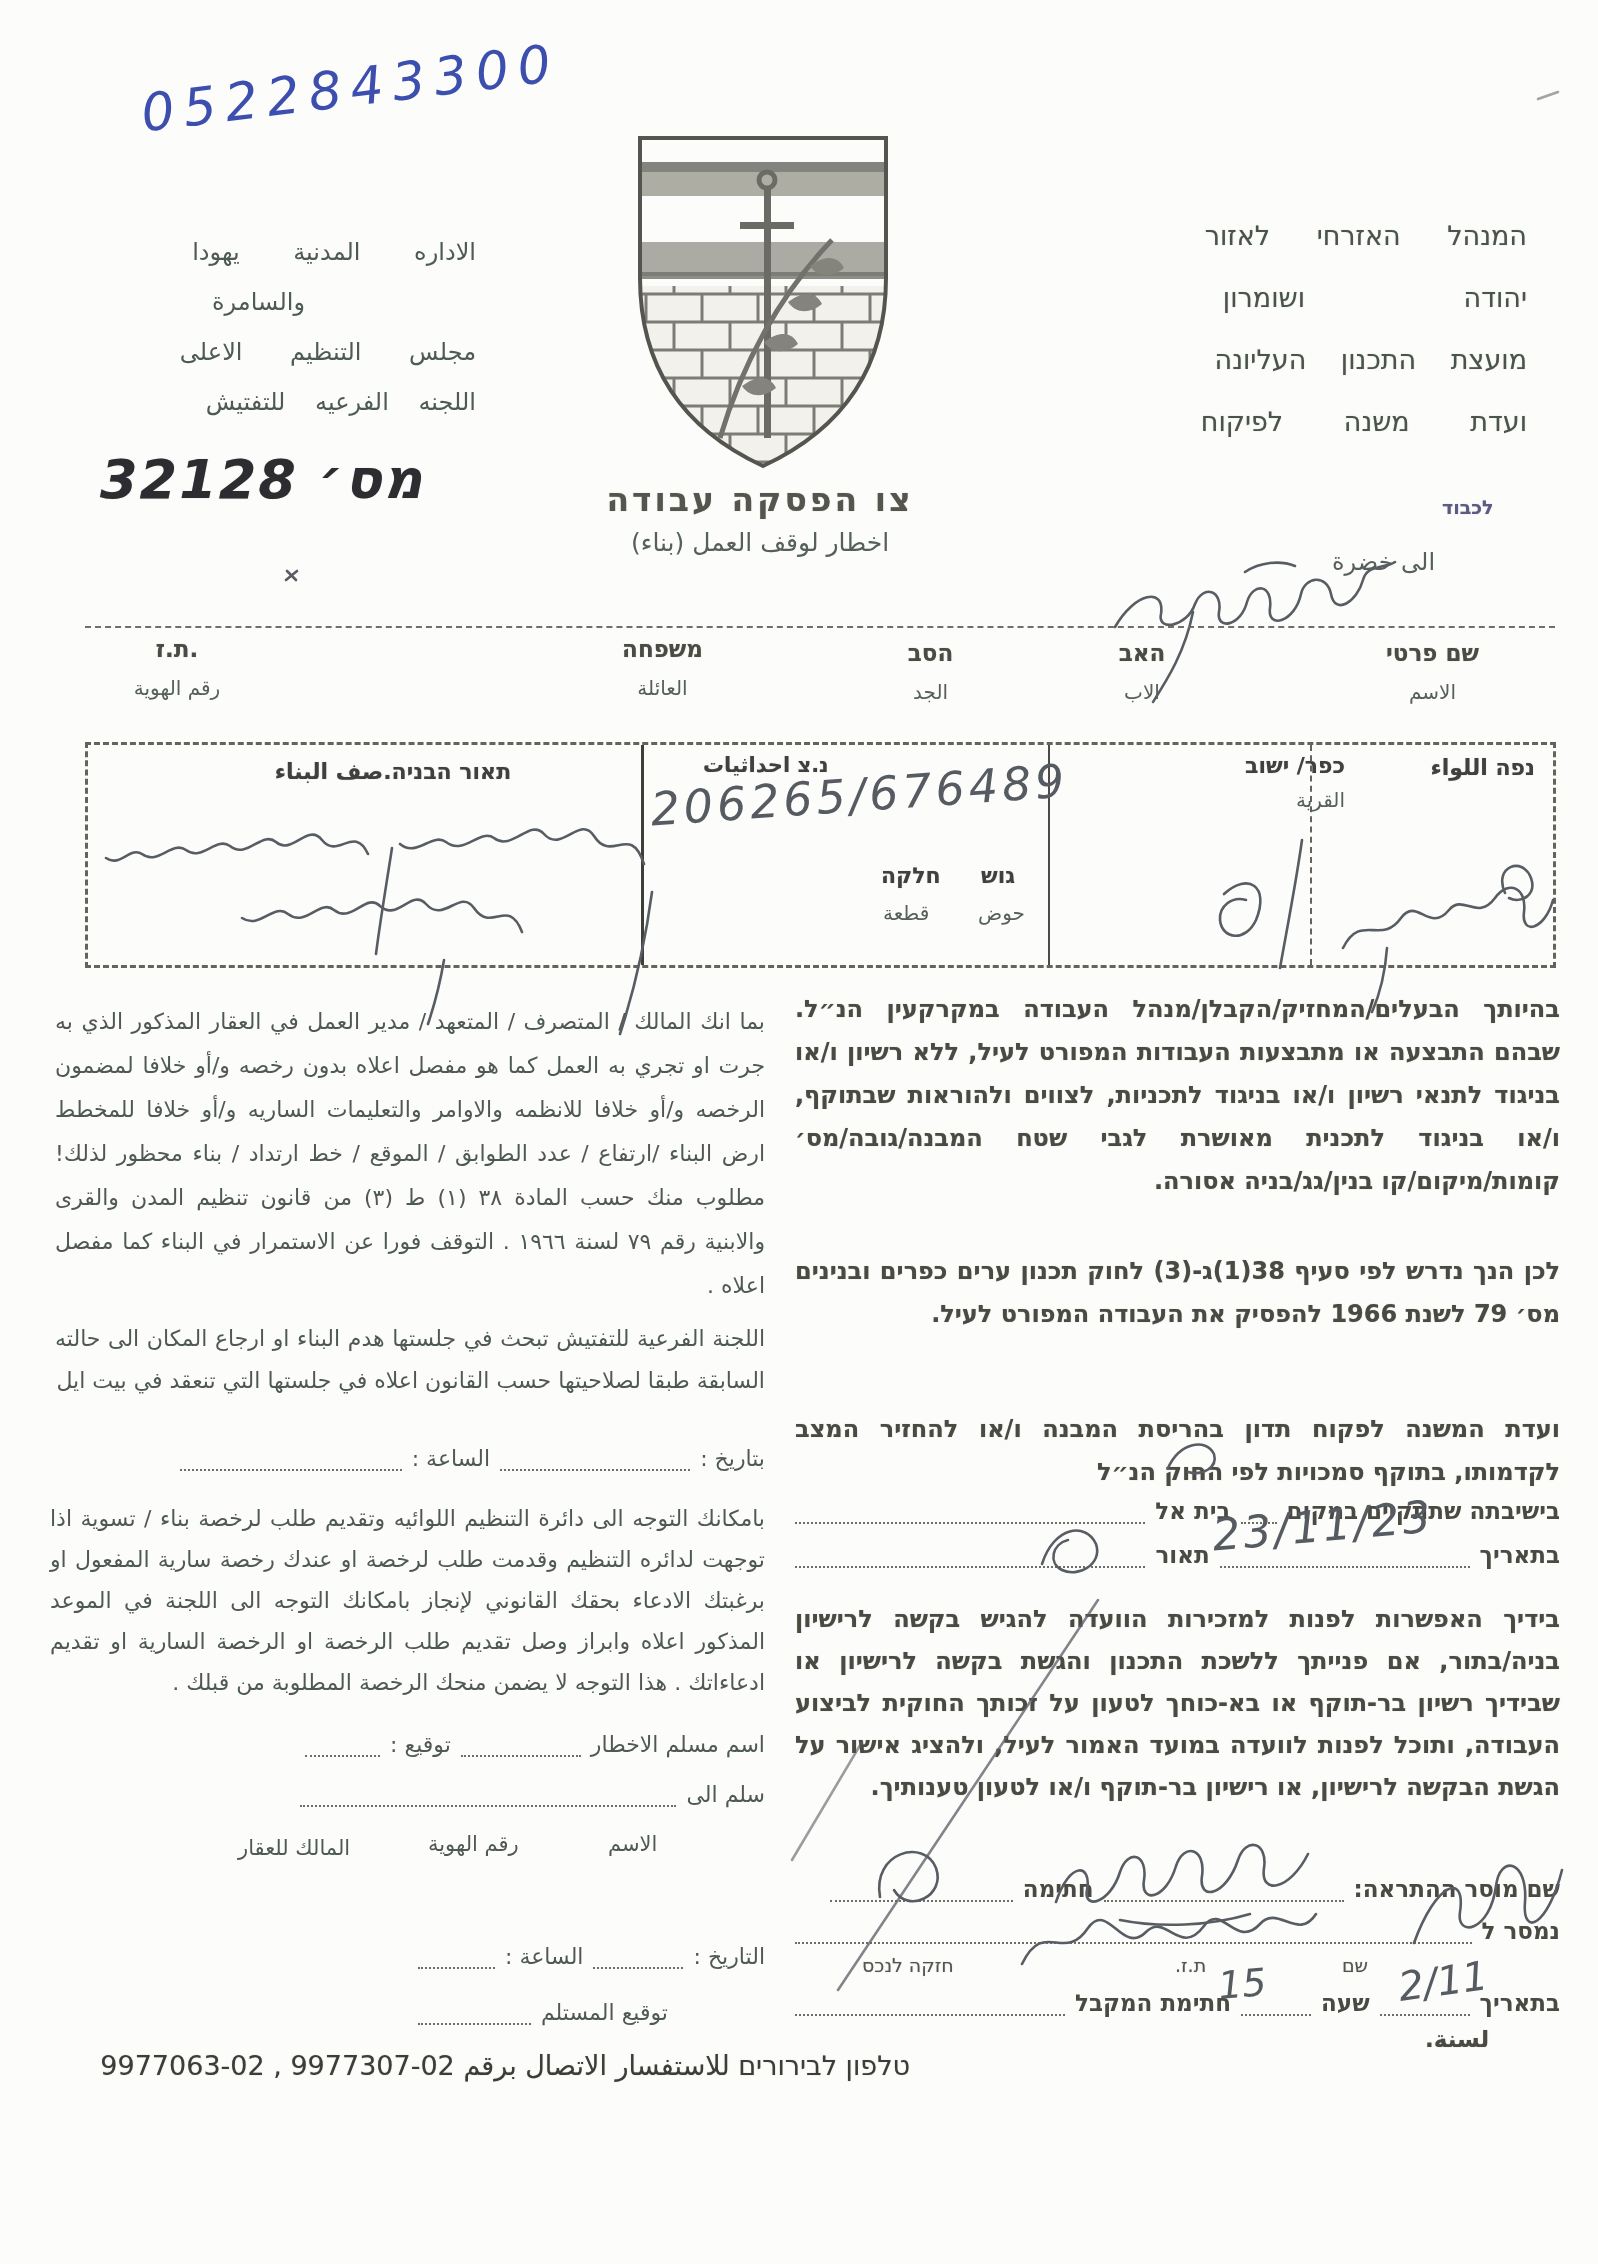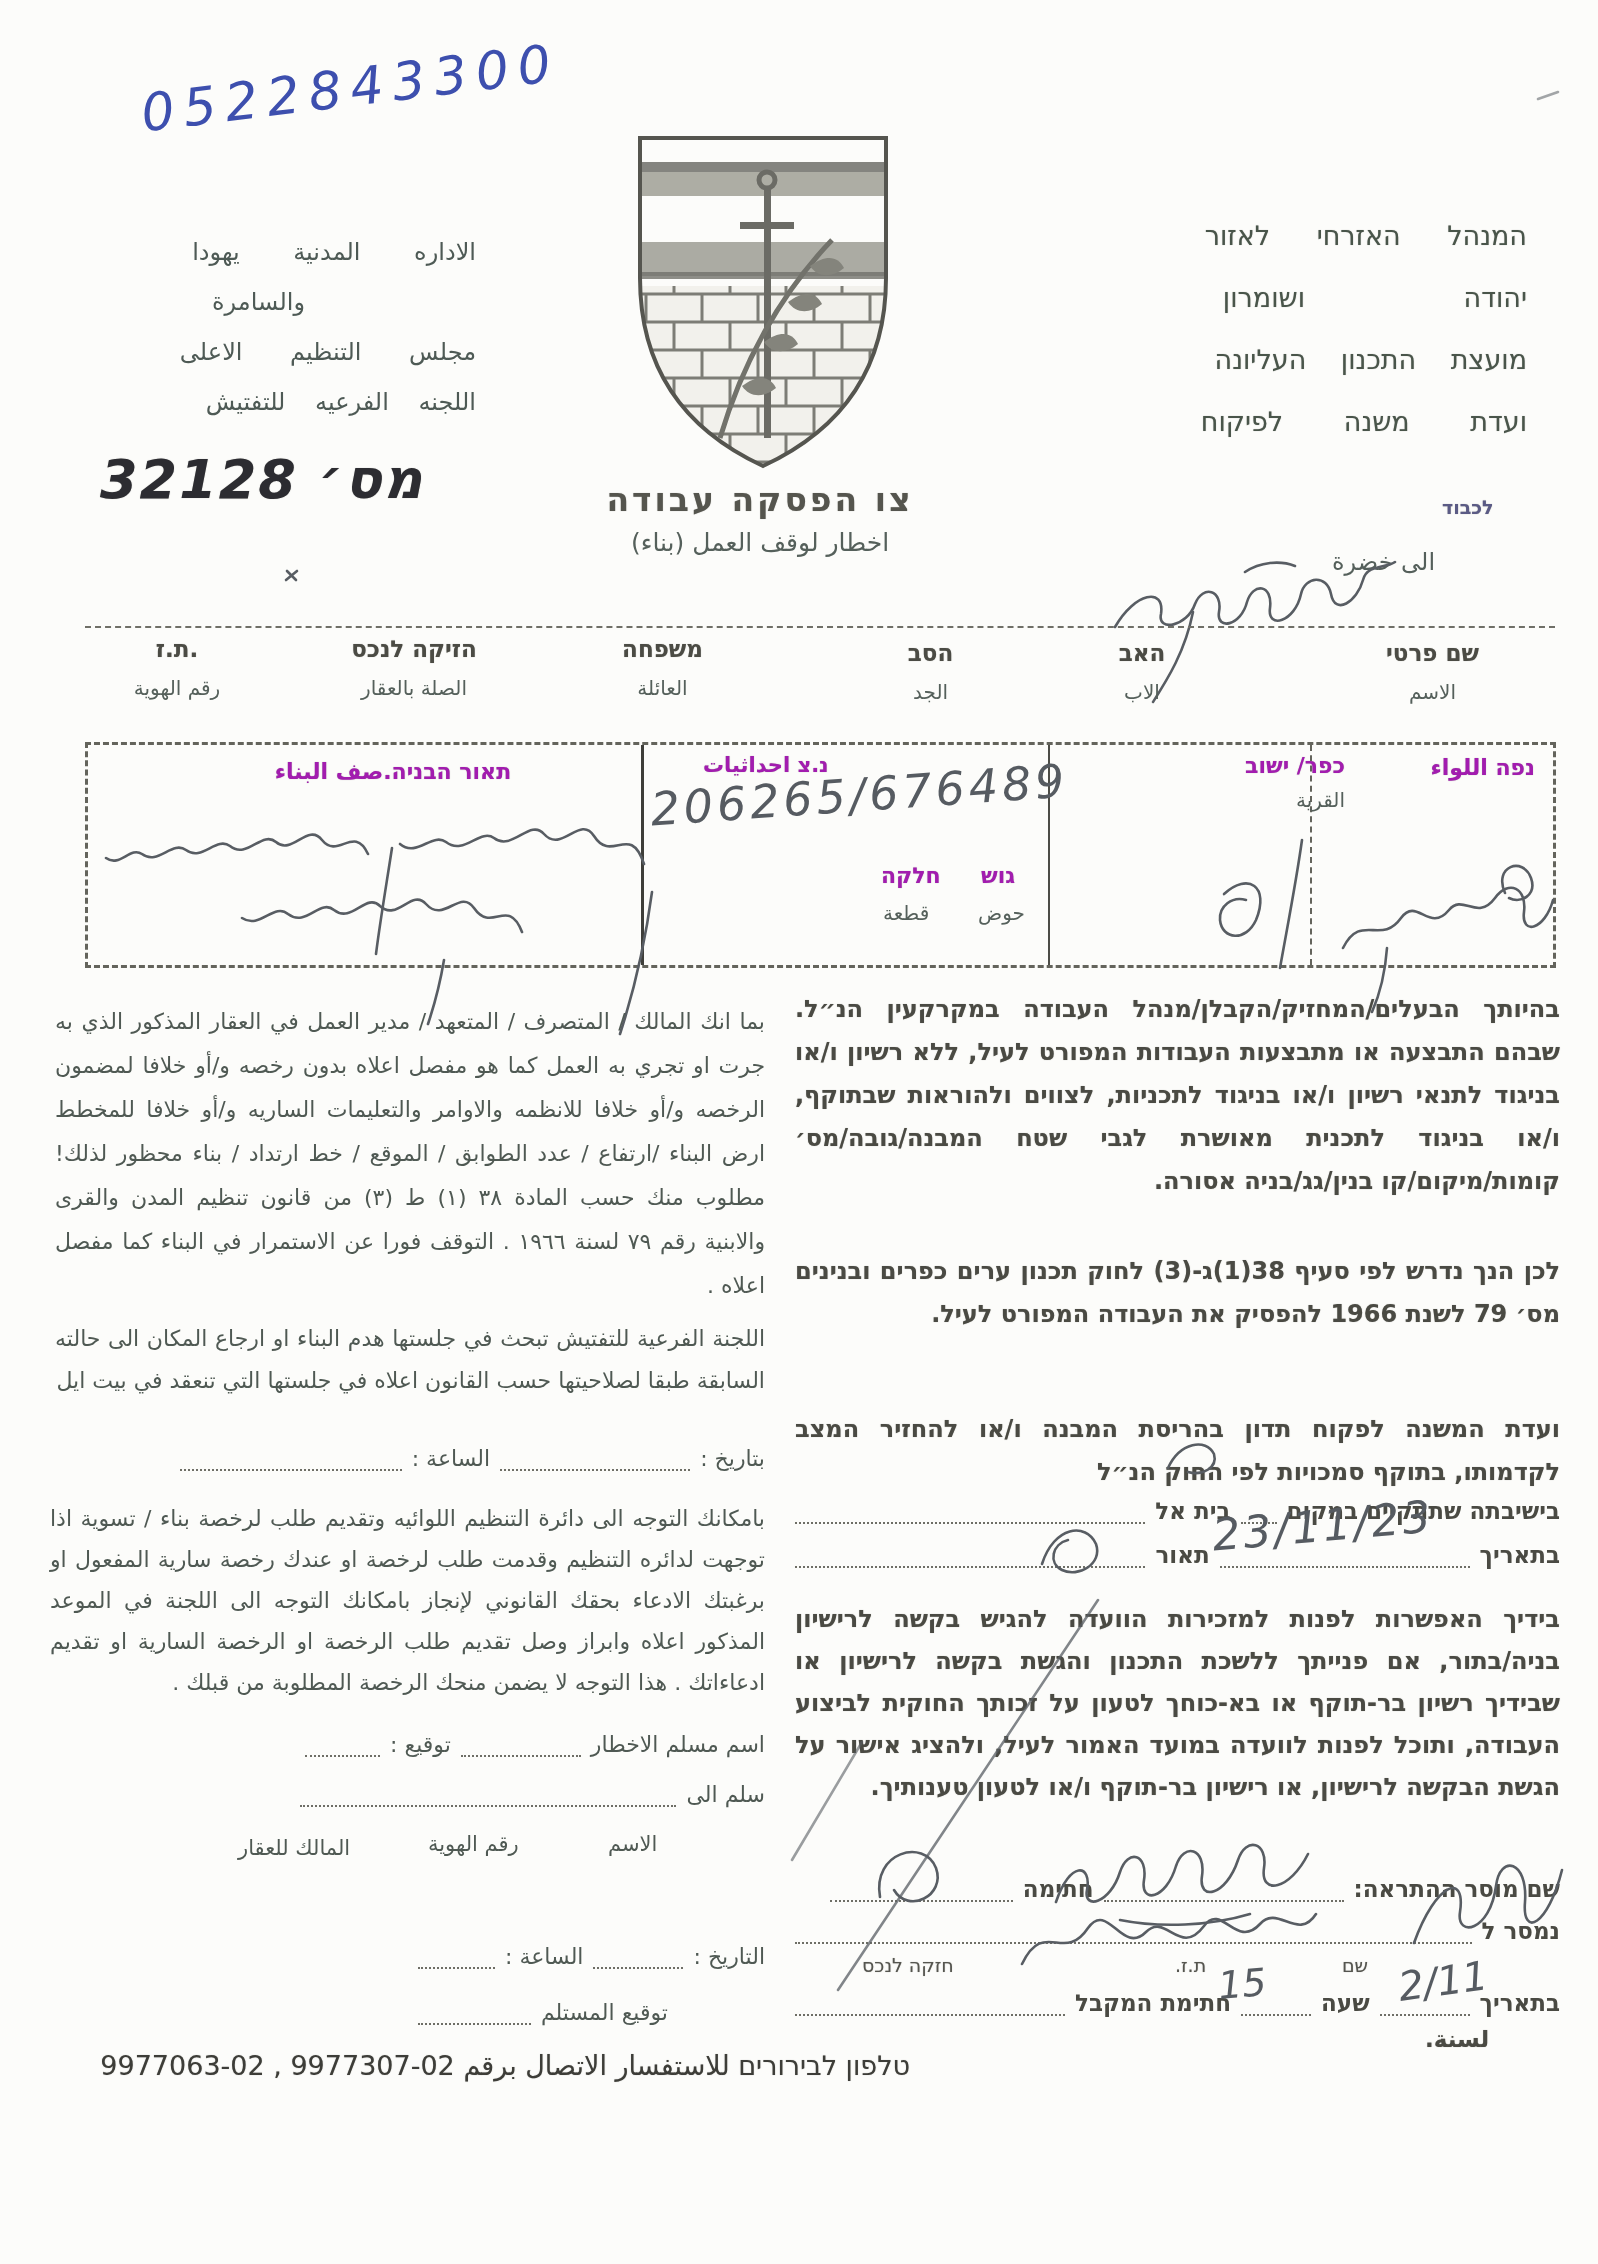--- a/index.html
+++ b/index.html
@@ -21,21 +21,21 @@
   .hehead{font-size:27px;color:#49554a;white-space:nowrap;text-align:right;}
   
   .stamp{font-weight:bold;color:#2c2c31;letter-spacing:2px;}
   
   .pcol{text-align:center;}
   .pcol .he{font-size:23px;font-weight:bold;color:#4b4b44;}
   .pcol .ar{font-size:20px;color:#55605b;margin-top:14px;}
   
   .locbox{border:3px dashed #64645c;}
   .vline{position:absolute;top:0;bottom:0;}
-  .loclabel{font-weight:bold;color:#a21caf;}
+  .loclabel{font-weight:bold;color:#404040;}
   
   .hebody{font-size:24px;line-height:43px;text-align:justify;direction:rtl;
           font-weight:bold;color:#4a4a43;}
   .arbody{font-size:22px;line-height:42px;text-align:justify;direction:rtl;
           color:#4f5953;}
   .heform{font-size:23px;font-weight:bold;color:#4a4a43;direction:rtl;}
   .arform{font-size:22px;color:#4f5953;direction:rtl;}
   .smalllbl{font-size:19px;color:#55554f;}
   svg.scribble{overflow:visible;}
   svg.scribble path, svg.scribble line{fill:none;stroke:#585d63;stroke-width:2.6;
@@ -120,24 +120,20 @@
     <div class="ar">الاب</div>
   </div>
   <div class="abs pcol" style="left:858px;top:640px;width:145px;">
     <div class="he scan">הסב</div>
     <div class="ar">الجد</div>
   </div>
   <div class="abs pcol" style="left:560px;top:636px;width:205px;">
     <div class="he scan">משפחה</div>
     <div class="ar">العائلة</div>
   </div>
-  <div class="abs pcol" style="left:288px;top:636px;width:252px;">
-    <div class="he scan">הזיקה לנכס</div>
-    <div class="ar">الصلة بالعقار</div>
-  </div>
   <div class="abs pcol" style="left:82px;top:636px;width:190px;">
     <div class="he scan">ת.ז.</div>
     <div class="ar">رقم الهوية</div>
   </div>
 
   <div class="abs locbox" style="left:85px;top:742px;width:1465px;height:220px;">
     <div class="vline" style="left:1222px;border-left:2px dashed #64645c;"></div>
     <div class="vline" style="left:960px;border-left:2px solid #4c4c46;"></div>
     <div class="vline" style="left:553px;border-left:3px solid #3e3e39;"></div>
 

